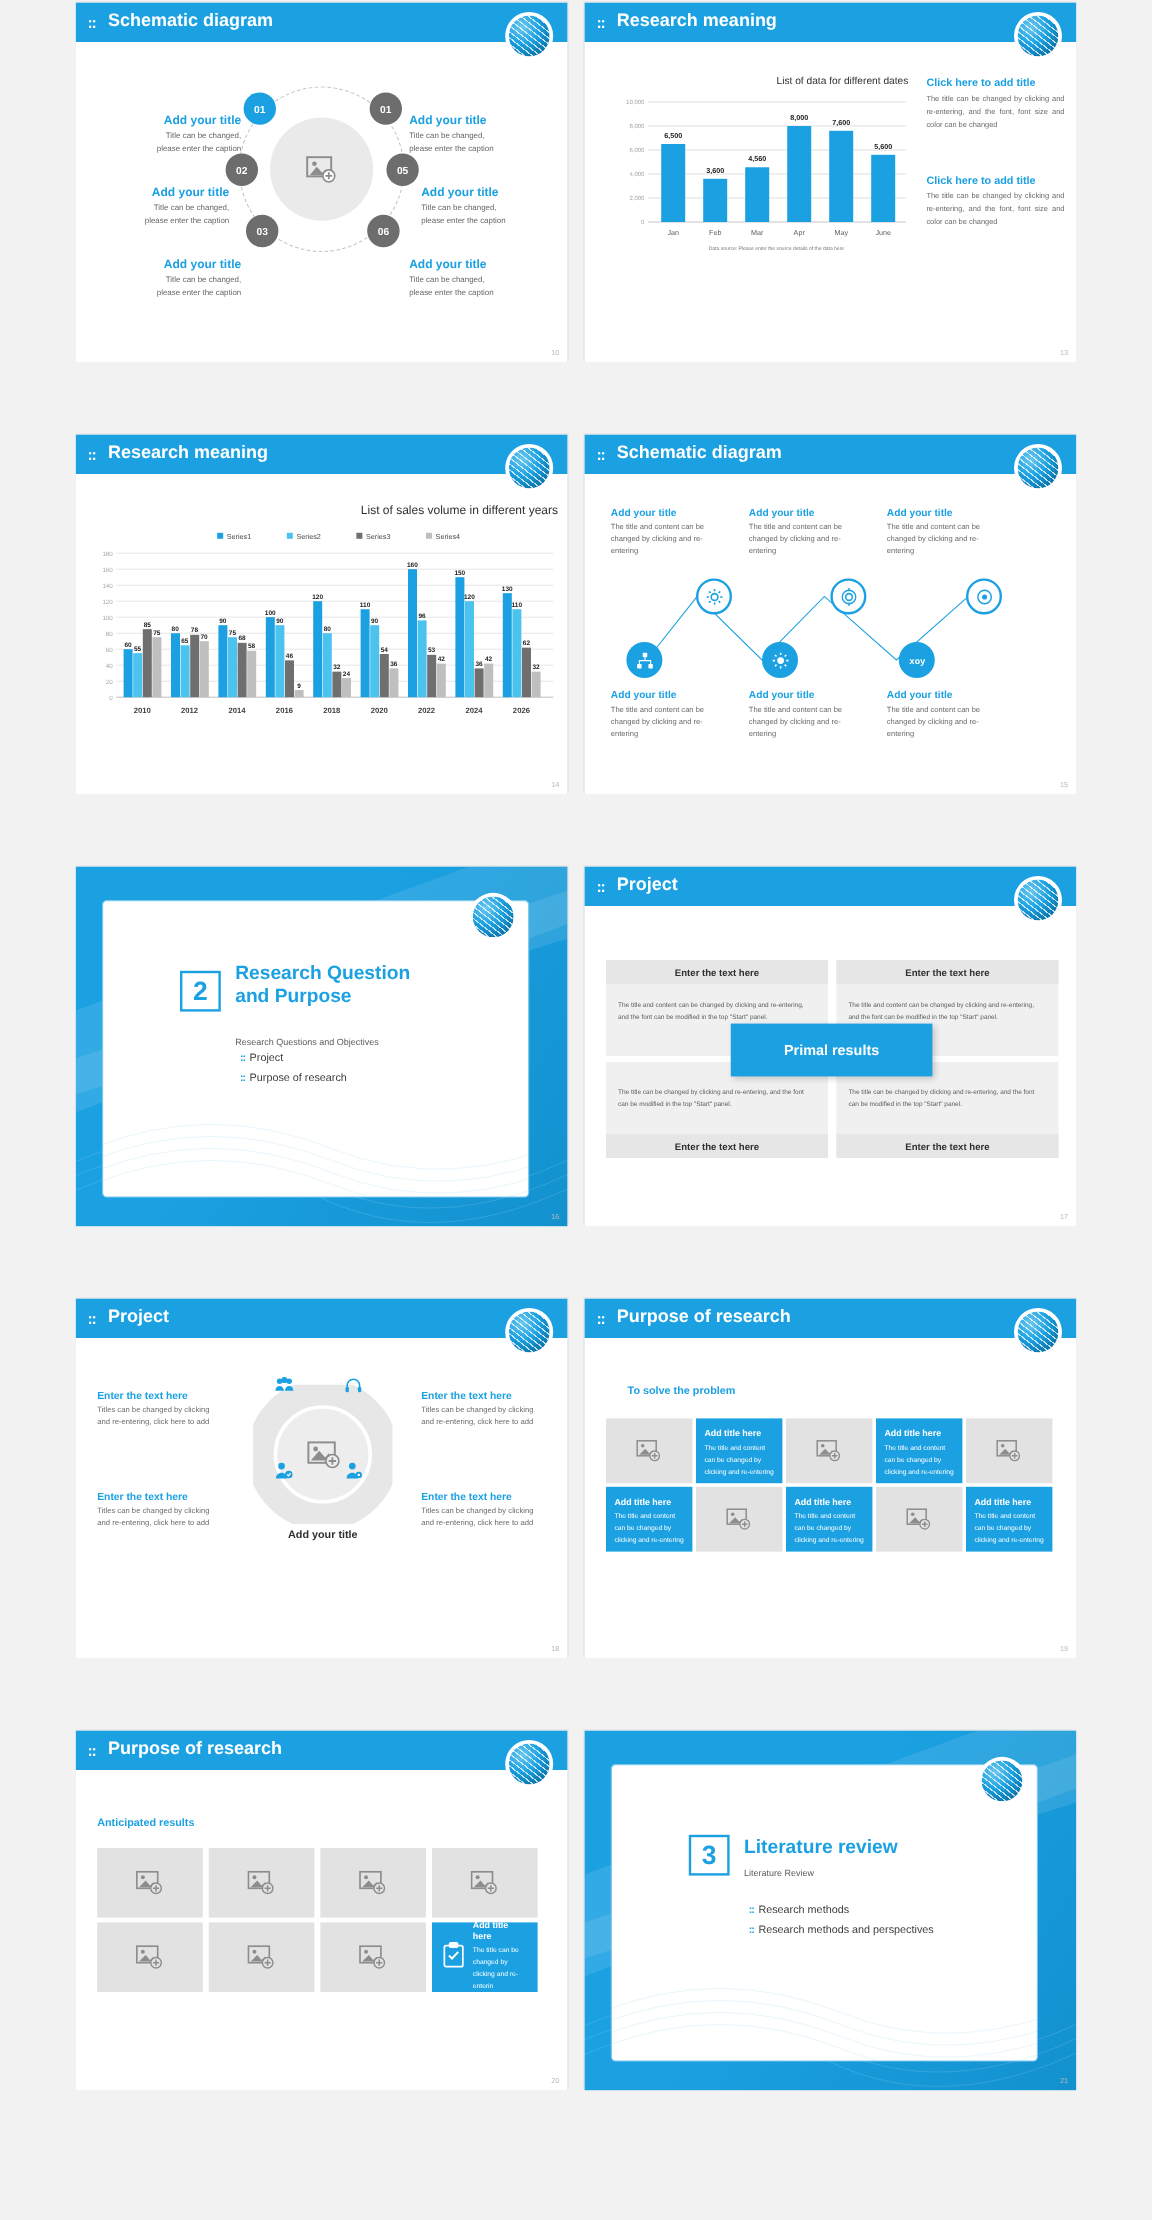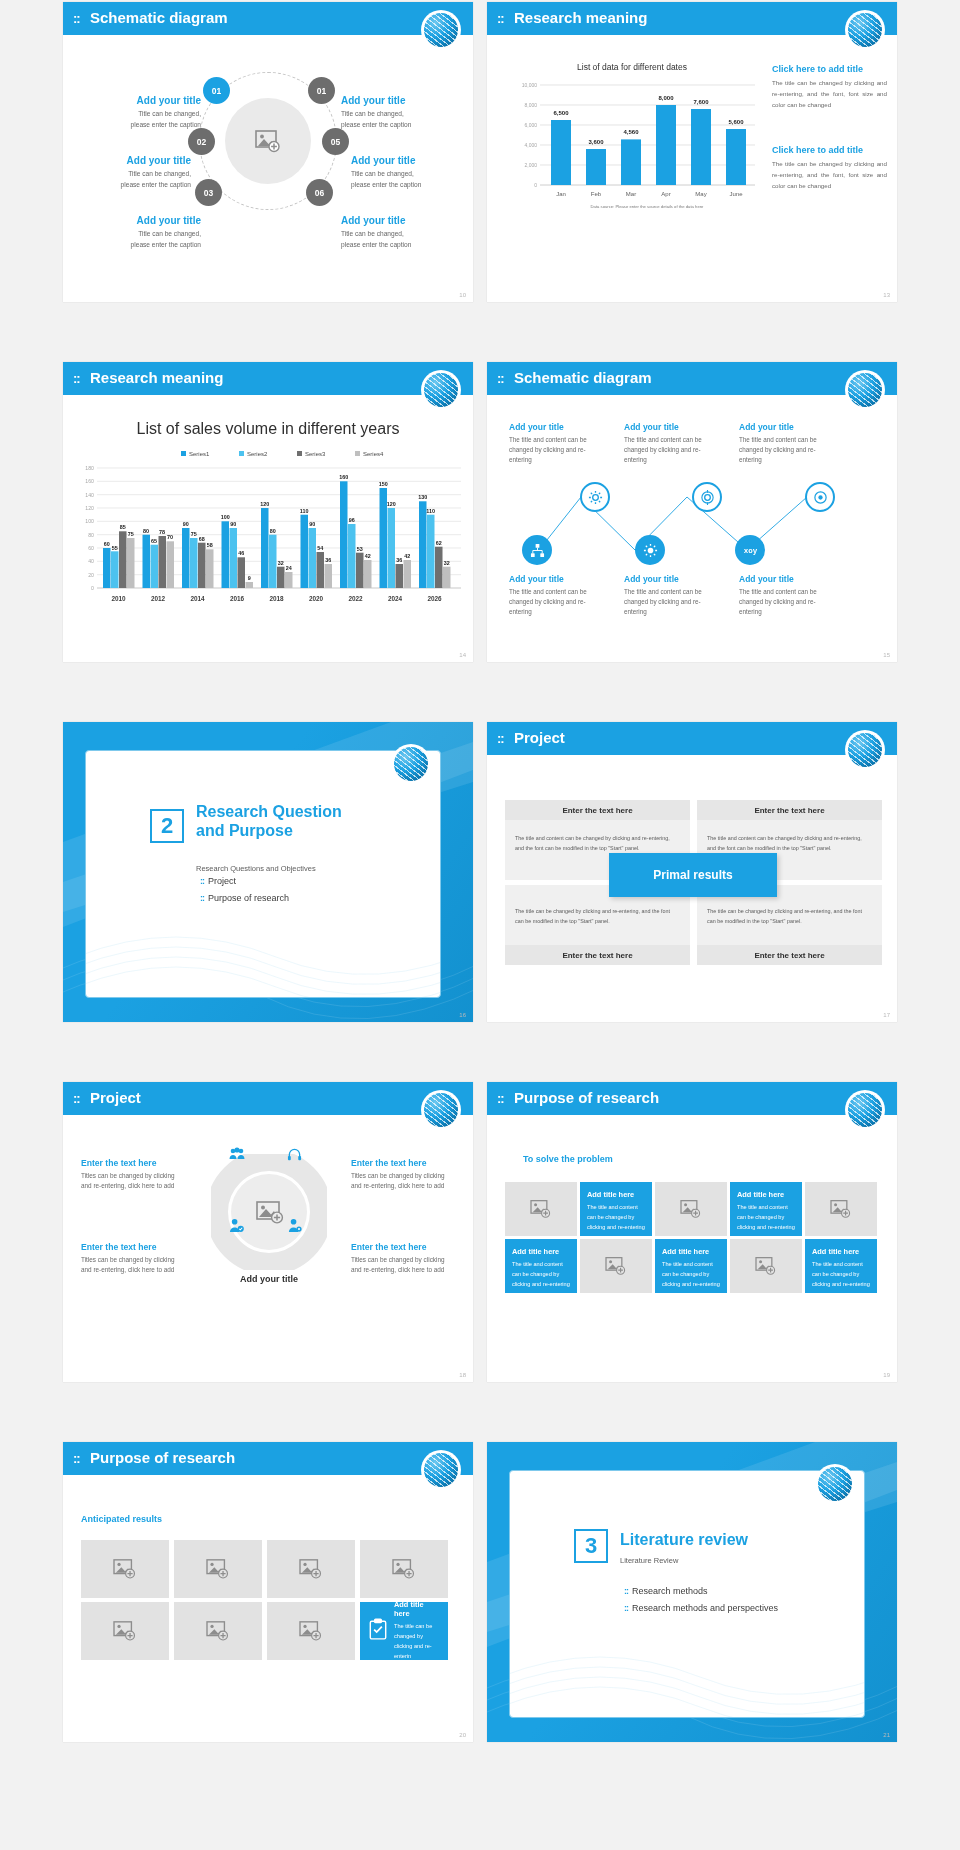--- a/index.html
+++ b/index.html
@@ -72,21 +72,21 @@
   .node {
     position:absolute; width:27px; height:27px; border-radius:50%;
     background:#6d6d6d; color:#fff; font-size:8.5px; font-weight:bold;
     display:flex; align-items:center; justify-content:center;
   }
   .node.on { background:#1ba1e2; }
   
   .imgico { position:relative; display:inline-block; }
   .imgico svg { display:block; }
   
-  .chart-title { text-align:center; font-size:8.5px; color:#303030; }
+  .chart-title { text-align:right; font-size:8.5px; color:#303030; }
   .axis-lab { font-size:5px; fill:#a6a6a6; }
   .bar { fill:#1ba1e2; }
   .dlabel { font-size:6px; font-weight:bold; fill:#1a1a1a; }
   .catlab { font-size:6px; fill:#606060; }
   .srcnote { font-size:4.2px; fill:#7a7a7a; }
   .sidecol { position:absolute; width:115px; }
   .sidecol .h { color:#1ba1e2; font-size:9px; font-weight:bold; margin-bottom:4px; }
   .sidecol .p { color:#6b6b6b; font-size:6.2px; line-height:1.75; text-align:justify; }
   
   .pcol { position:absolute; width:88px; }
@@ -193,21 +193,21 @@
               <circle cx="7" cy="7.5" r="1.9" fill="#8d8d8d"></circle>
               <path d="M3 17 L9 10 L13.5 15 L16.5 12 L19 17 Z" fill="#8d8d8d"></path>
               <circle cx="19" cy="17.5" r="5" fill="#fff" stroke="#8d8d8d" stroke-width="1.4"></circle>
               <path d="M19 14.6 v5.8 M16.1 17.5 h5.8" stroke="#8d8d8d" stroke-width="1.5"></path>
             </svg>
           </span>
         </div>
       </div>
       <div class="node on" style="left:140px; top:42px;">01</div>
       <div class="node" style="left:125px; top:93px;">02</div>
-      <div class="node" style="left:132px; top:144px;text-align:center;">03</div>
+      <div class="node" style="left:142px; top:144px;text-align:center;">03</div>
       <div class="node" style="left:245px; top:42px;">01</div>
       <div class="node" style="left:259px; top:93px;">05</div>
       <div class="node" style="left:243px; top:144px;">06</div>
     </div>
     <div class="pnum">10</div>
   </div>
 
   <div class="slide">
     <div class="hdr">
       <span class="dots">::</span>
@@ -278,21 +278,21 @@
   <div class="slide">
     <div class="hdr">
       <span class="dots">::</span>
       <span class="ttl">Research meaning</span>
     </div>
     <div class="logo">
         <div class="ball"></div>
       </div>
 
     <div style="position:absolute; left:8px; top:58px; width:394px;">
-      <div class="chart-title" style="font-size:16px;">List of sales volume in different years</div>
+      <div class="chart-title" style="font-size:10px;">List of sales volume in different years</div>
       <svg width="394" height="185" viewBox="0 0 394 185">
 
         <g>
           <rect x="110" y="13" width="5" height="5" fill="#1ba1e2"></rect>
           <text x="118" y="18" style="font-size:6px; fill:#4a4a4a;">Series1</text>
           <rect x="168" y="13" width="5" height="5" fill="#4cc2ef"></rect>
           <text x="176" y="18" style="font-size:6px; fill:#4a4a4a;">Series2</text>
           <rect x="226" y="13" width="5" height="5" fill="#6f6f6f"></rect>
           <text x="234" y="18" style="font-size:6px; fill:#4a4a4a;">Series3</text>
           <rect x="284" y="13" width="5" height="5" fill="#bfbfbf"></rect>
@@ -492,21 +492,21 @@
         </svg>
     </div>
     <div class="pbubble" style="left:148px; top:173px;">
       <svg width="15" height="15" viewBox="0 0 16 16">
           <circle cx="8" cy="8" r="3" fill="#fff"></circle>
           <g stroke="#fff" stroke-width="1.4">
             <path d="M8 1v2M8 13v2M1 8h2M13 8h2M3 3l1.4 1.4M11.6 11.6L13 13M13 3l-1.4 1.4M4.4 11.6L3 13"></path>
           </g>
         </svg>
     </div>
-    <div class="pbubble" style="left:248px; top:173px;font-family:Liberation Mono, monospace;">
+    <div class="pbubble" style="left:262px; top:173px;font-family:Liberation Mono, monospace;">
       <svg width="17" height="15" viewBox="0 0 18 16">
           <text x="9" y="11" text-anchor="middle" fill="#fff" style="font-size:8px; font-weight:bold;">xoy</text>
         </svg>
     </div>
 
     <div class="pcol" style="left:22px; top:212px;">
       <div class="h">Add your title</div>
       <div class="p">The title and content can be changed by clicking and re-entering</div>
     </div>
     <div class="pcol" style="left:137px; top:212px;">

